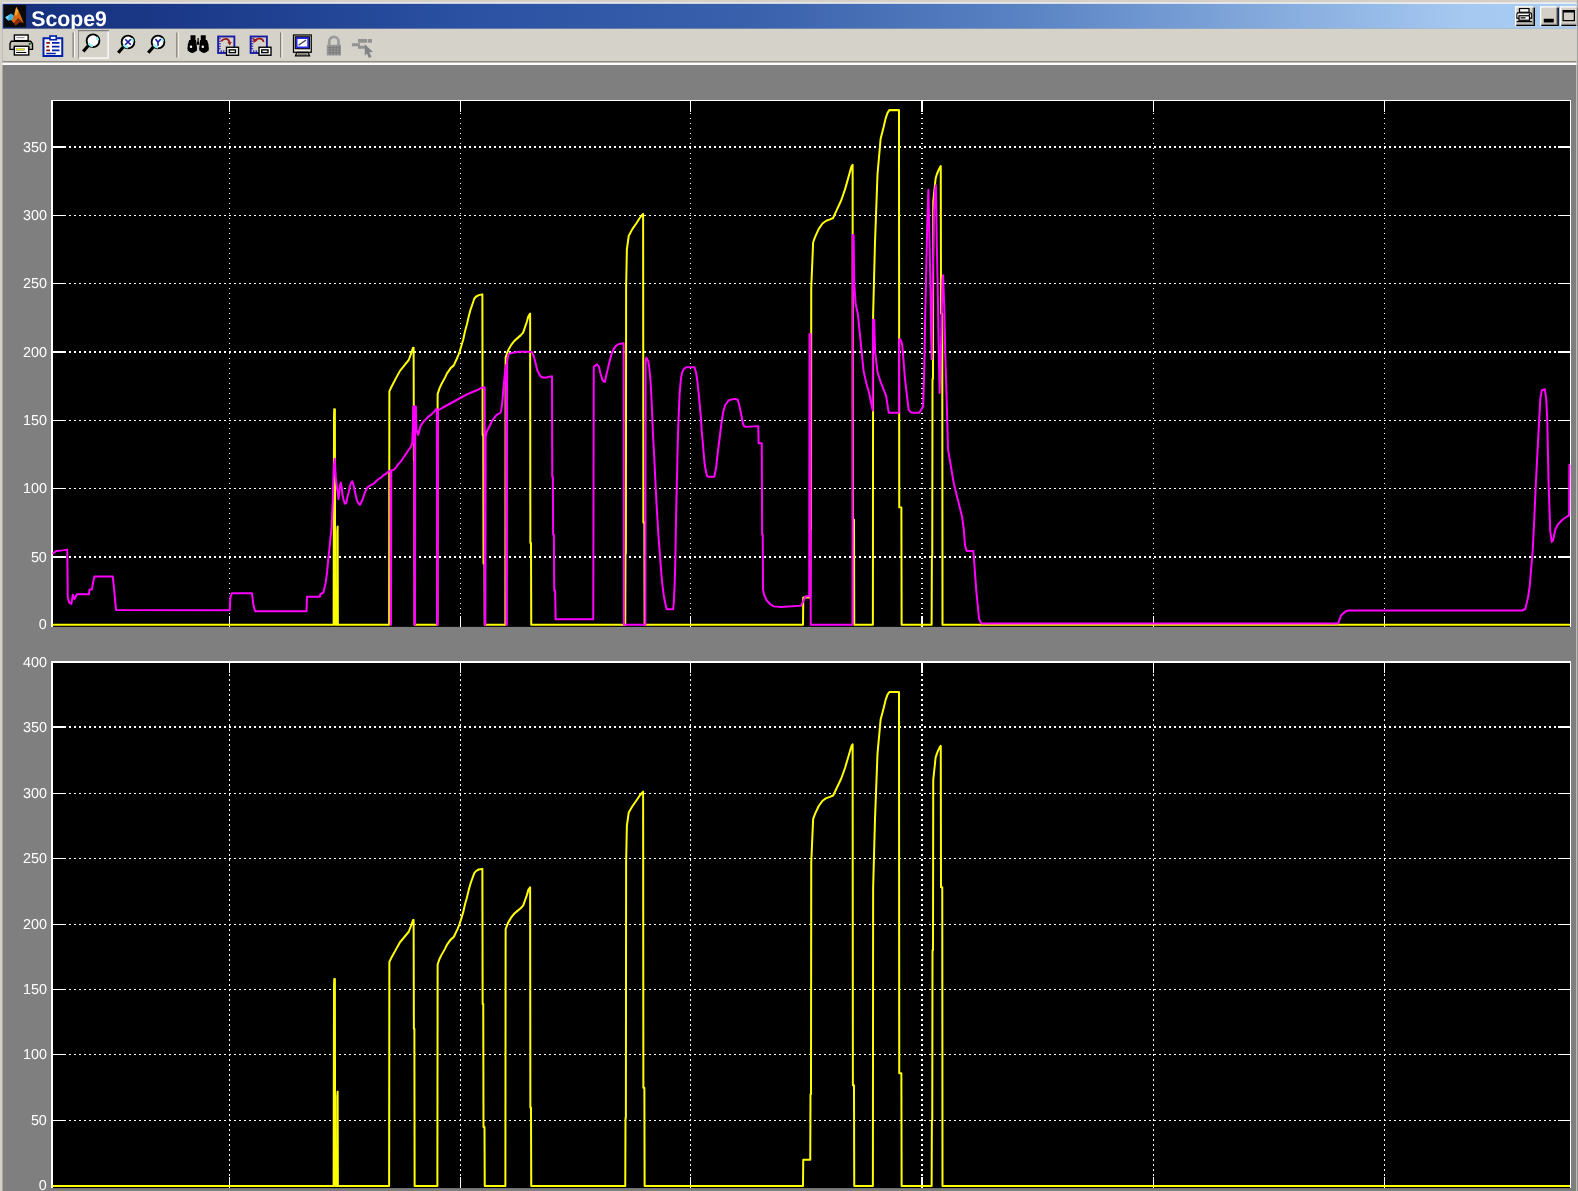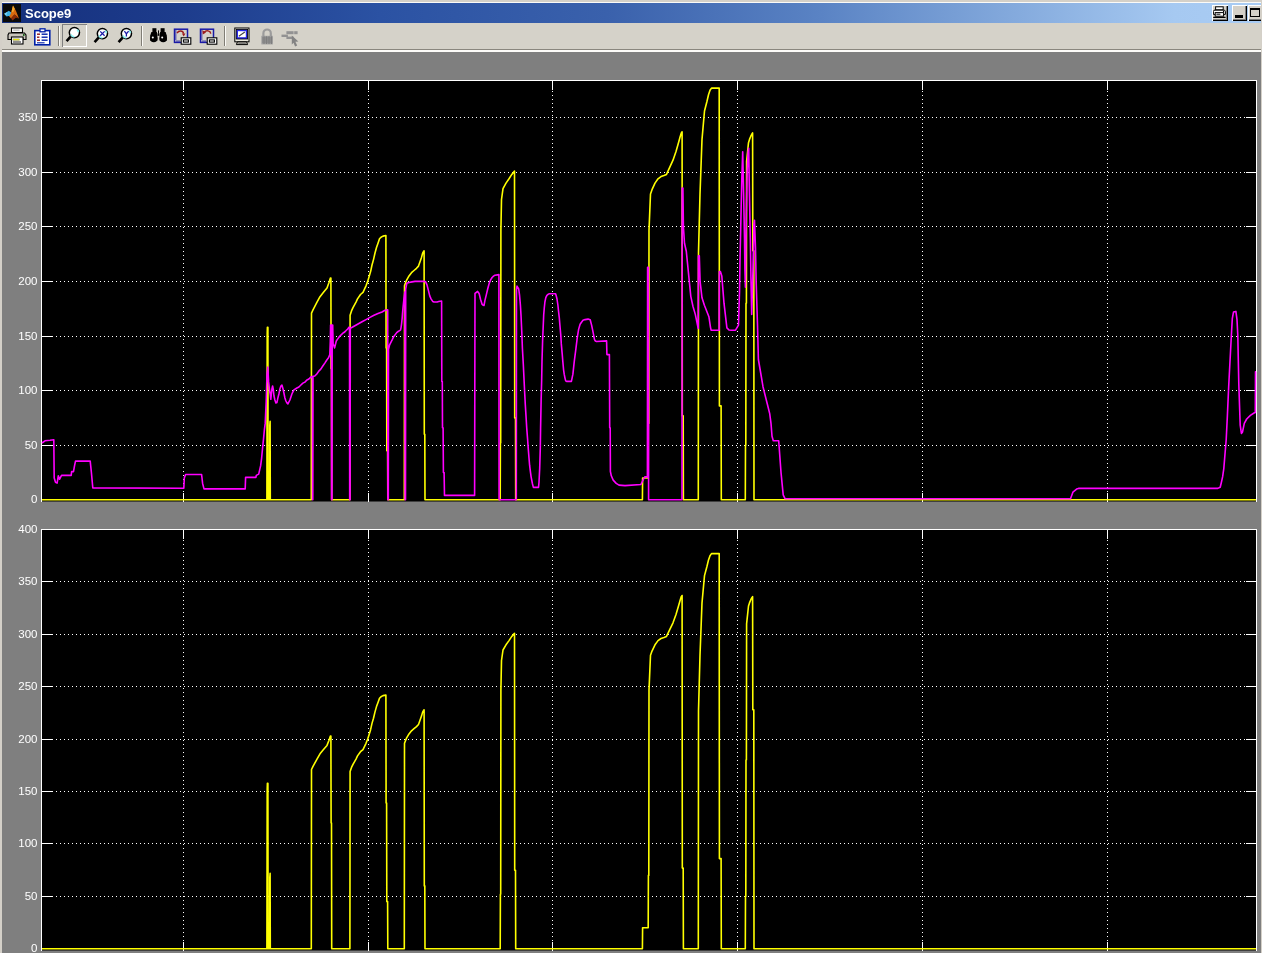--- a/index.html
+++ b/index.html
@@ -3,21 +3,21 @@
 <style>
 * { margin:0; padding:0; box-sizing:border-box; }
 html,body { width:1262px; height:953px; overflow:hidden; background:#7f7f7f; font-family:"Liberation Sans",sans-serif; -webkit-font-smoothing:antialiased; }
 #win { position:relative; width:1262px; height:953px; }
 #topframe { position:absolute; left:0; top:0; width:1262px; height:3px; background:#d4d0c8; border-bottom:2px solid #fbfaf7; height:4px; }
 #leftframe { position:absolute; left:0; top:0; width:2px; height:953px; background:#d4d0c8; z-index:30; }
 #rightframe { position:absolute; right:0; top:0; width:1px; height:953px; background:#d4d0c8; z-index:30; }
 #title { position:absolute; left:2px; top:3px; width:1260px; height:19.5px;
   background:linear-gradient(to right,#152f7c 0%,#1d3c8c 14%,#2b52a3 30%,#3a61ac 48%,#5a83c4 65%,#83a9dc 80%,#a6c9f1 93%,#a9ccf4 100%); }
 #mlicon { position:absolute; left:1px; top:1px; }
-#titletext { position:absolute; left:23px; top:2.5px; color:#fff; font-size:13px; font-weight:bold; }
+#titletext { position:absolute; left:23px; top:2.5px; color:#fff; font-size:17px; font-weight:bold; }
 .wbtn { position:absolute; top:2.2px; width:15.6px; height:15.4px; background:#d4d0c8;
   box-shadow: inset 1px 1px 0 #fff, inset -1px -1px 0 #000, inset -2px -2px 0 #808080; }
 #toolbar { position:absolute; left:2px; top:22.5px; width:1260px; height:26px; background:#d5d2c9; z-index:5; }
 #tbedge1 { position:absolute; left:0; top:48.5px; width:1262px; height:1px; background:#8a877e; z-index:6; }
 #tbedge2 { position:absolute; left:0; top:49.5px; width:1262px; height:2px; background:#fcfbf8; z-index:6; }
 .ticon { position:absolute; }
 .tsep { position:absolute; top:3px; width:2px; height:20px; border-left:1px solid #807d75; border-right:1px solid #fbfaf7; }
 .tbox { position:absolute; top:1.5px; width:25px; height:23px; padding:1.5px 0 0 2px;
   box-shadow: inset 1px 1px 0 #808080, inset -1px -1px 0 #fff; }
 svg { display:block; }

